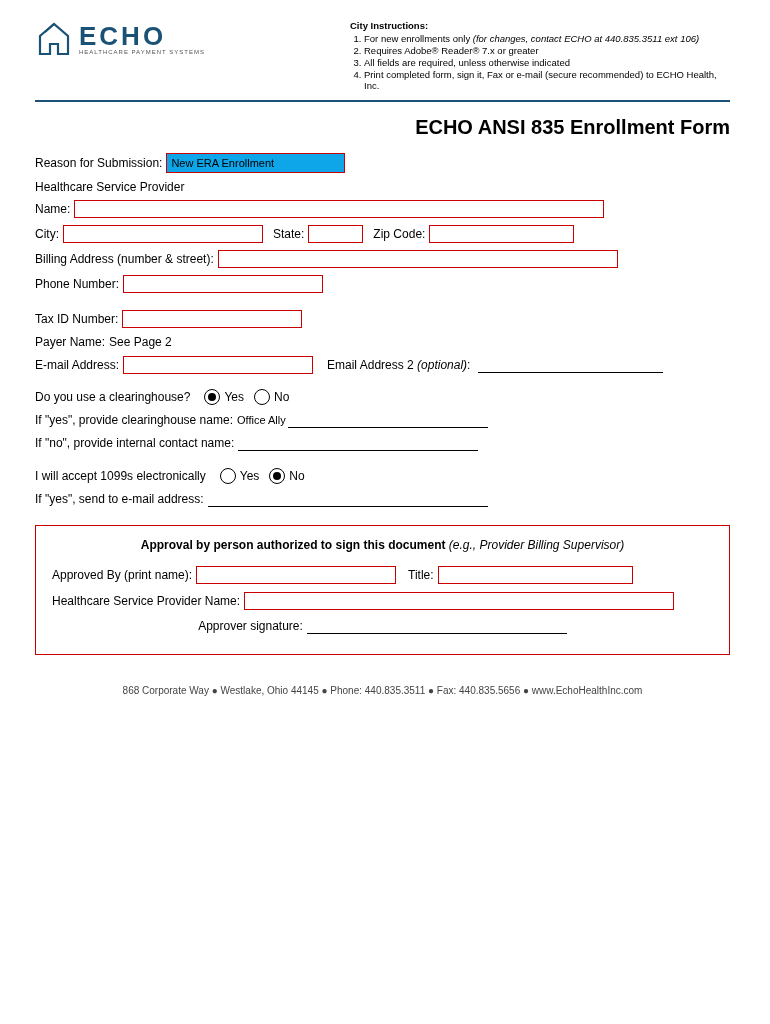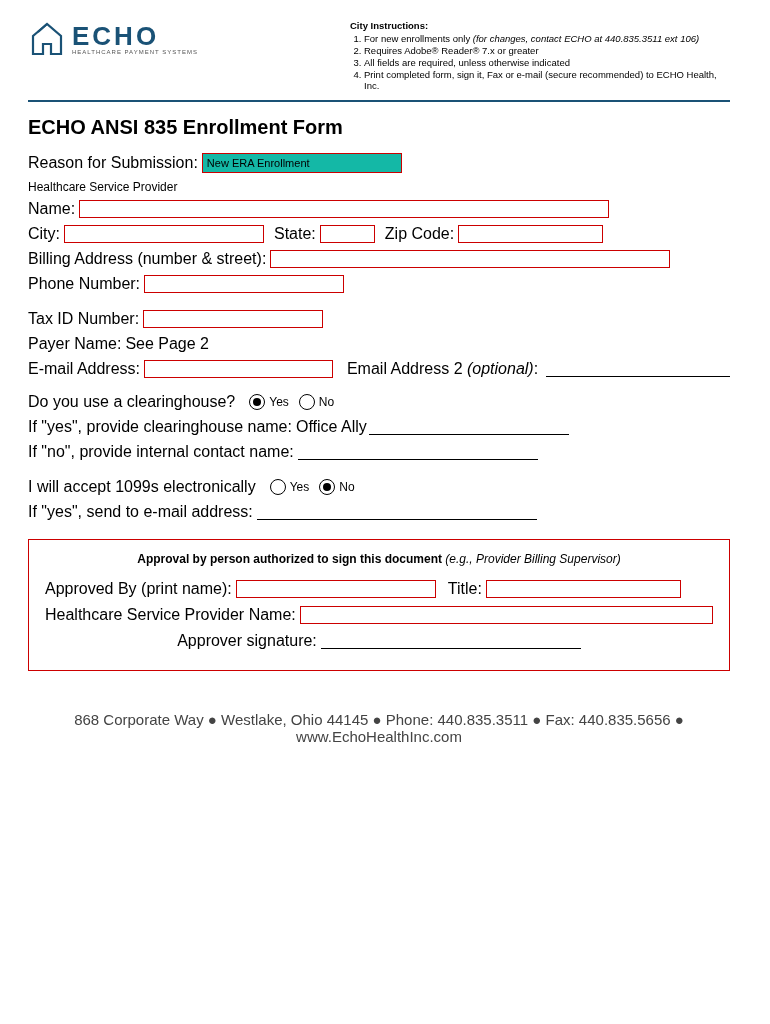--- a/index.html
+++ b/index.html
@@ -8,21 +8,21 @@
       font-family: Arial, sans-serif;
       font-size: 12px;
       color: #000;
       width: 770px;
       min-height: 1024px;
     }
     .page {
       width: 770px;
       min-height: 1024px;
       background: #fff;
-      padding: 20px 40px 30px 28px;
+      padding: 20px 40px 30px 35px;
       position: relative;
     }
     
     .header {
       display: flex;
       justify-content: space-between;
       align-items: flex-start;
       margin-bottom: 8px;
     }
     .logo-area {
@@ -69,61 +69,61 @@
     .form-instructions em {
       font-style: italic;
     }
     .header-divider {
       border: none;
       border-top: 2px solid #1a5276;
       margin: 6px 0 14px 0;
     }
     
     .form-title {
-      text-align: left;
+      text-align: right;
       font-size: 20px;
       font-weight: bold;
       margin-bottom: 14px;
       color: #000;
     }
     
     .form-row {
       display: flex;
       align-items: center;
       margin-bottom: 7px;
       flex-wrap: nowrap;
     }
     .form-label {
       white-space: nowrap;
-      font-size: 16px;
+      font-size: 12px;
       color: #000;
       margin-right: 4px;
     }
     .form-section-title {
       font-size: 12px;
       font-weight: normal;
       margin-bottom: 6px;
       margin-top: 2px;
     }
     .input-field {
       border: 1.5px solid #cc0000;
       background: #fff;
       height: 18px;
       font-size: 11px;
       padding: 0 3px;
       outline: none;
     }
     .input-submission {
       border: 1.5px solid #cc0000;
-      background: #14b8a6;
+      background: #0ea5e9;
       height: 20px;
       font-size: 11px;
       padding: 0 4px;
       outline: none;
-      width: 200px;
+      width: 179px;
     }
     
     .radio-group {
       display: flex;
       align-items: center;
       gap: 10px;
     }
     .radio-item {
       display: flex;
       align-items: center;
@@ -167,22 +167,22 @@
     .approval-title em {
     }
     .approval-row {
       display: flex;
       align-items: center;
       margin-bottom: 8px;
     }
     
     .footer {
       text-align: center;
-      margin-top: 40px;
-      font-size: 15px;
+      margin-top: 30px;
+      font-size: 10px;
       color: #444;
     }
     .footer-version {
       text-align: right;
       font-size: 9px;
       color: #888;
       margin-top: 2px;
     }
     .underline-field {
       border-bottom: 1px solid #000;
@@ -257,21 +257,21 @@
 
   <div style="height:10px;"></div>
 
   <div class="form-row">
     <span class="form-label">Tax ID Number:</span>
     <input class="input-field" type="text" style="width: 180px;">
   </div>
 
   <div class="form-row">
     <span class="form-label">Payer Name:</span>
-    <span style="font-size:16px;">See Page 2</span>
+    <span style="font-size:12px;">See Page 2</span>
   </div>
 
   <div class="form-row">
     <span class="form-label">E-mail Address:</span>
     <input class="input-field" type="text" style="width: 190px; margin-right: 14px;">
     <span class="form-label">Email Address 2 <em>(optional)</em>:</span>
     <span class="underline-field" style="margin-left:4px; width:185px;"></span>
   </div>
 
   <div style="height:8px;"></div>
@@ -285,21 +285,21 @@
       </div>
       <div class="radio-item">
         <div class="radio-circle"></div>
         <span>No</span>
       </div>
     </div>
   </div>
 
   <div class="form-row">
     <span class="form-label" style="margin-right:4px;">If "yes", provide clearinghouse name:</span>
-    <span style="font-size:16px;">Office Ally</span>
+    <span style="font-size:11px;">Office Ally</span>
     <span class="underline-field" style="margin-left:2px; width:200px;"></span>
   </div>
 
   <div class="form-row">
     <span class="form-label" style="margin-right:4px;">If "no", provide internal contact name:</span>
     <span class="underline-field" style="width:240px;"></span>
   </div>
 
   <div style="height:10px;"></div>
 

